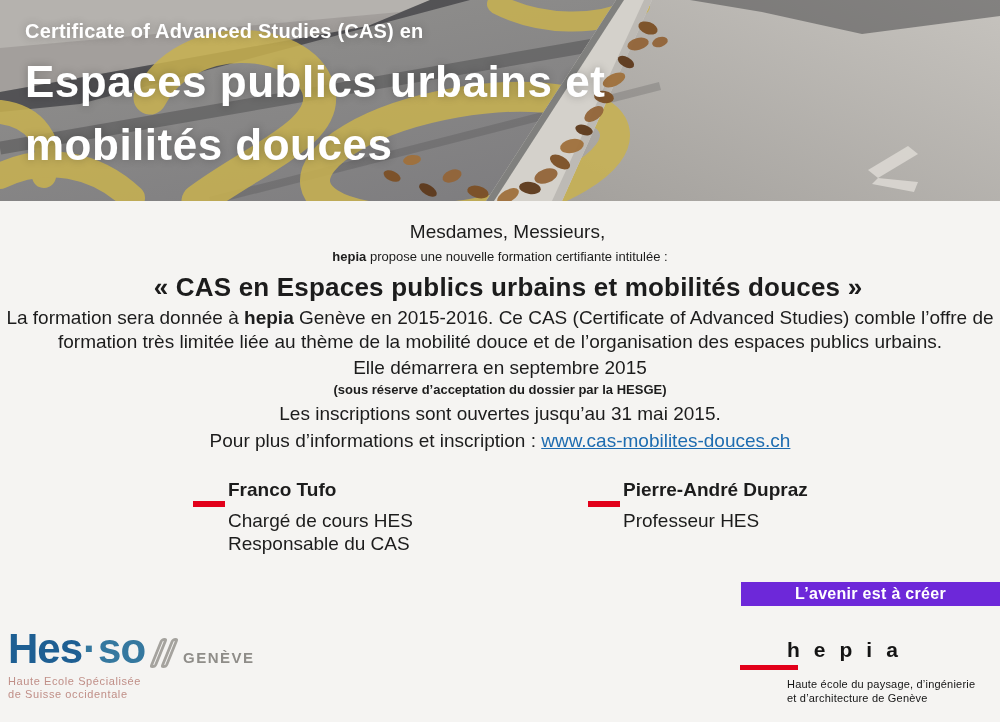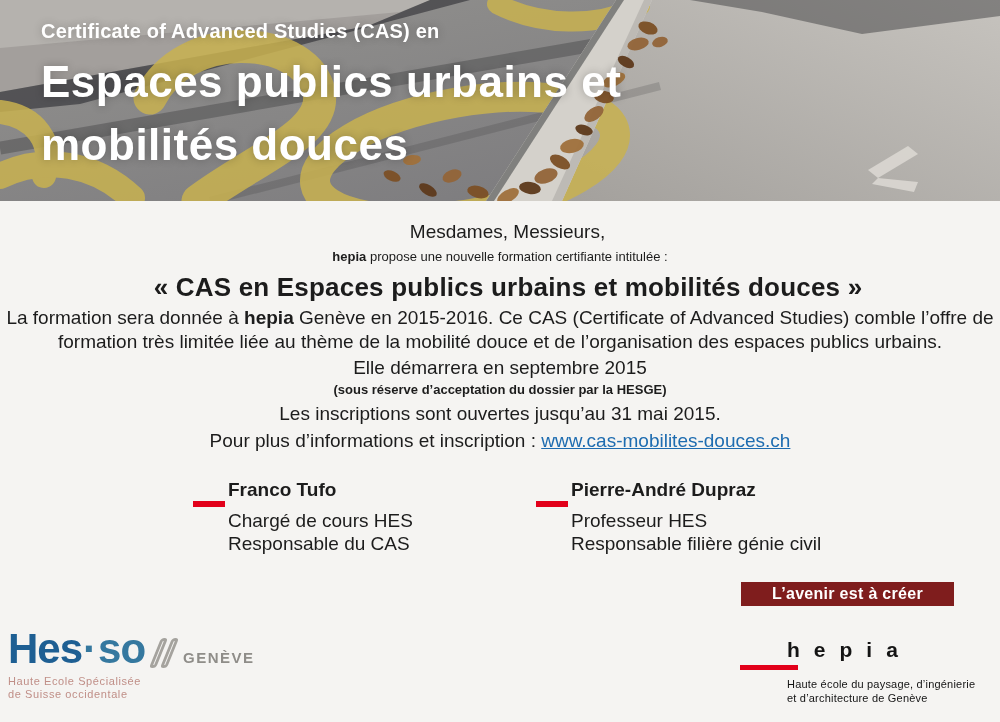--- a/index.html
+++ b/index.html
@@ -11,50 +11,50 @@
     margin: 0 auto;
     background: #f5f4f2;
     font-family: "Liberation Sans", sans-serif;
     color: #1c1c1c;
     overflow: hidden;
   }
 
   
   .hero { position: absolute; left: 0; top: 0; width: 1000px; height: 201px; }
   .hero svg { position: absolute; left: 0; top: 0; width: 100%; height: 100%; display: block; }
-  .hero-text { position: absolute; left: 41px; top: 18px; color: #ffffff; text-shadow: 0 0 8px rgba(0,0,0,.25); }
+  .hero-text { position: absolute; left: 25px; top: 18px; color: #ffffff; text-shadow: 0 0 8px rgba(0,0,0,.25); }
   .hero-kicker { font-size: 20px; font-weight: bold; line-height: 26px; letter-spacing: .2px; }
   .hero-title  { font-size: 44px; font-weight: bold; line-height: 63px; margin-top: 6px; letter-spacing: .5px; }
 
   
   .content { position: absolute; left: 0; top: 201px; width: 1000px; text-align: center; }
   .salutation { margin-top: 18px; font-size: 19px; line-height: 25px; margin-left: 15px; }
   .intro-line { font-size: 13px; line-height: 25px; }
   .cas-heading { font-size: 26px; font-weight: bold; line-height: 37px; letter-spacing: .2px; padding-left: 16px; }
   .para { font-size: 19px; line-height: 23.5px; margin: 0 2px; }
   .start-line { font-size: 19px; line-height: 24px; margin-top: 3px; }
   .note-line { font-size: 13px; font-weight: bold; line-height: 19px; }
   .deadline-line { font-size: 19px; line-height: 27px; margin-top: 1px; }
   .info-line { font-size: 19px; line-height: 27px; }
   .bold { font-weight: bold; }
   a.link { color: #1e6cb0; text-decoration: underline; cursor: pointer; }
 
   
   .contact { position: absolute; top: 479px; font-size: 19px; text-align: left; }
   .contact-left  { left: 193px; }
-  .contact-right { left: 536px; }
+  .contact-right { left: 588px; }
   .contact .dash { position: absolute; left: 0; top: 22px; width: 32px; height: 6px; background: #e2001a; }
   .contact .cbody { margin-left: 35px; }
   .cname { font-weight: bold; line-height: 22px; margin-bottom: 8px; }
   .crole { line-height: 23px; }
 
   
   .slogan-banner {
-    position: absolute; left: 741px; top: 582px; width: 213px; height: 24px;
-    background: #7f1d1d; color: #fff; font-size: 16px; font-weight: bold;
+    position: absolute; left: 741px; top: 582px; width: 259px; height: 24px;
+    background: #6d28d9; color: #fff; font-size: 16px; font-weight: bold;
     line-height: 24px; text-align: center; letter-spacing: .3px;
   }
 
   .hesso { position: absolute; left: 8px; top: 630px; }
   .hesso-row { display: flex; align-items: baseline; text-align: center; }
   .hesso-hes { font-size: 42px; font-weight: bold; color: #1e5f93; line-height: 38px; letter-spacing: -1px; }
   .hesso-dot { font-size: 42px; font-weight: bold; color: #35789f; line-height: 38px; margin: 0 1px; }
   .hesso-so  { font-size: 42px; font-weight: bold; color: #35789f; line-height: 38px; letter-spacing: -1px; }
   .hesso-slashes { display: inline-flex; align-self: flex-end; margin: 0 4px 0 6px; }
   .hesso-slashes i {
@@ -164,21 +164,20 @@
       <div class="crole">Chargé de cours HES</div>
       <div class="crole">Responsable du CAS</div>
     </div>
   </div>
 
   <div class="contact contact-right">
     <span class="dash"></span>
     <div class="cbody">
       <div class="cname">Pierre-André Dupraz</div>
       <div class="crole">Professeur HES</div>
-      <div class="crole">Responsable filière génie civil</div>
     </div>
   </div>
 
   <div class="slogan-banner">L’avenir est à créer</div>
 
   <div class="hesso">
     <div class="hesso-row">
       <span class="hesso-hes">Hes</span>
         <span class="hesso-dot">·</span>
         <span class="hesso-so">so</span>

